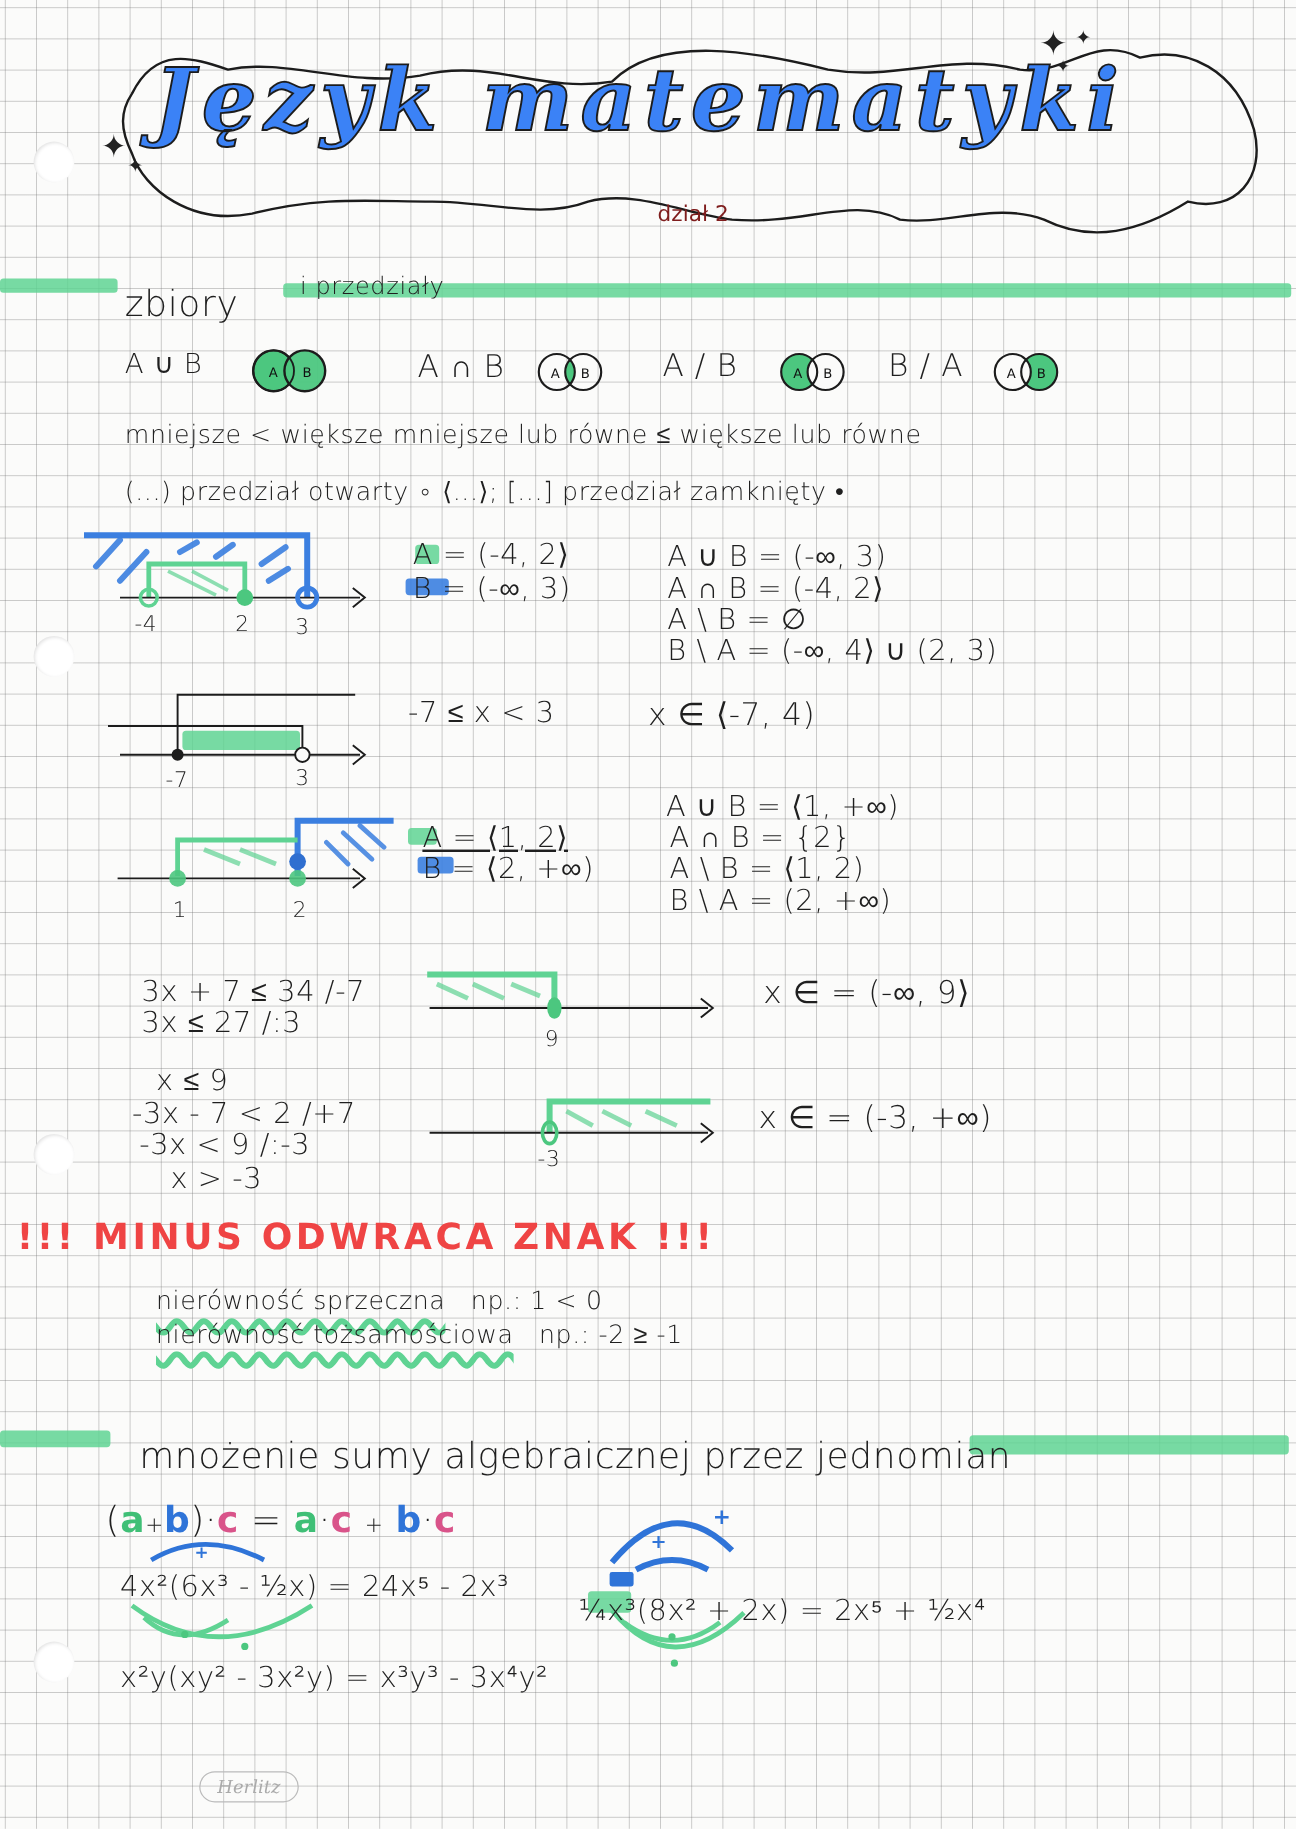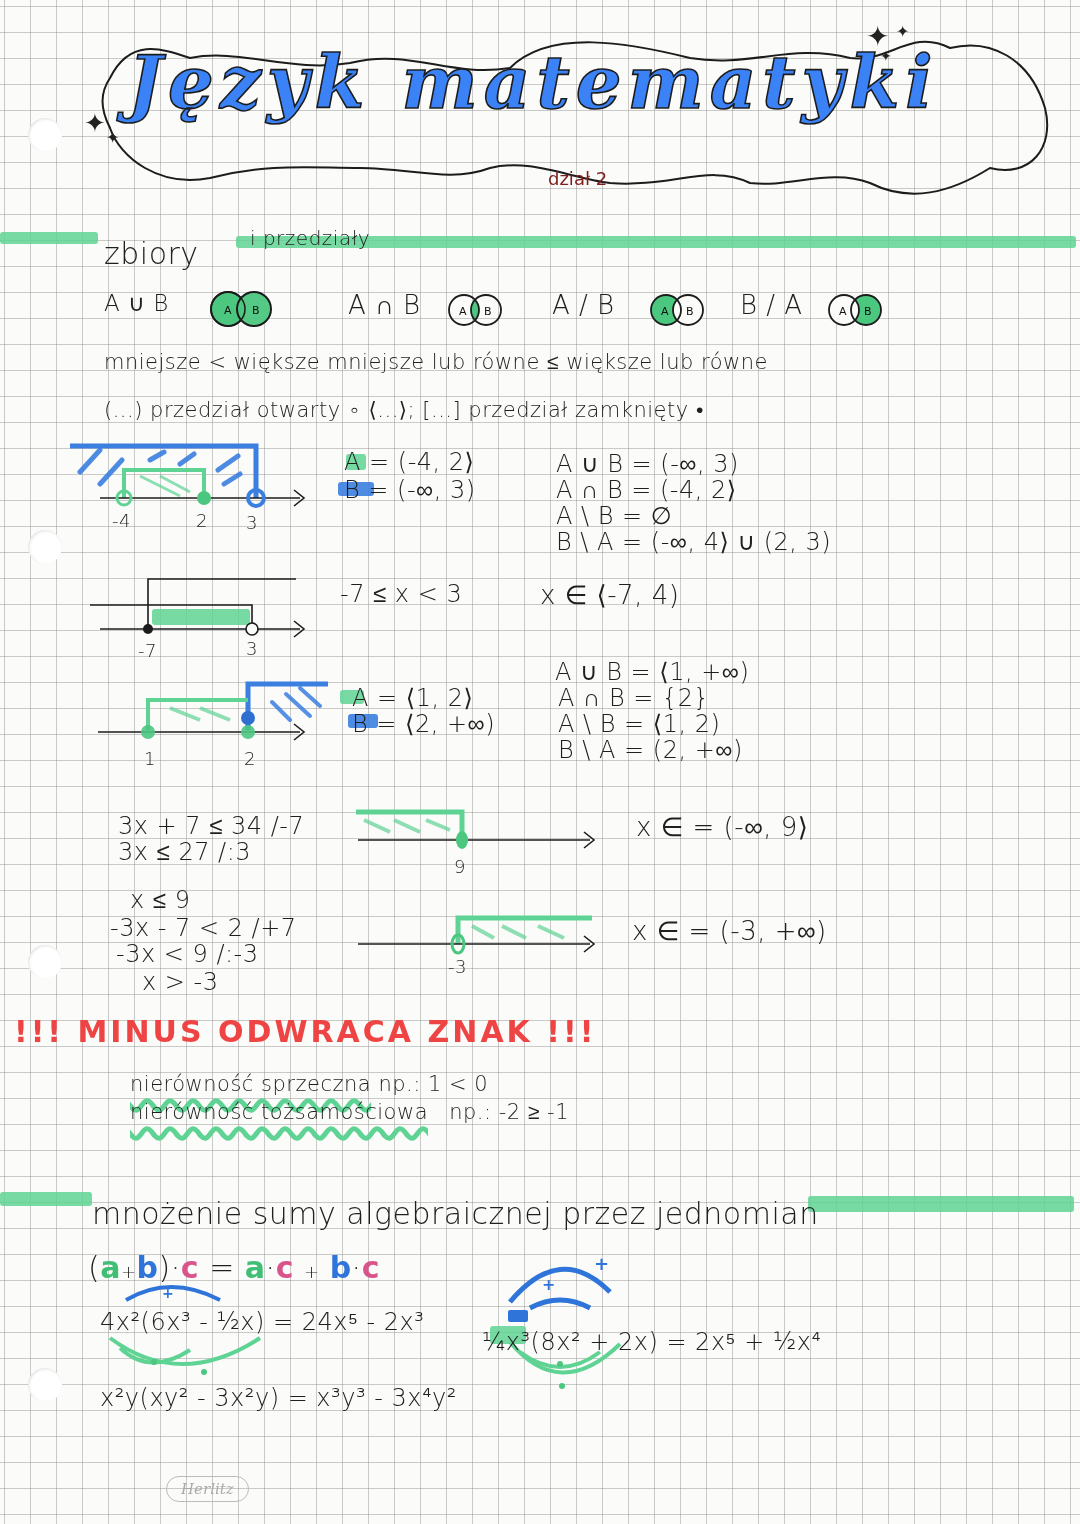--- a/index.html
+++ b/index.html
@@ -173,21 +173,21 @@
   <line x1="8" y1="56" x2="210" y2="56" stroke="#1c1c1c" stroke-width="1.6"></line>
   <path d="M204,48 L214,56 L204,64" fill="none" stroke="#1c1c1c" stroke-width="1.6"></path>
   <circle cx="58" cy="56" r="7" fill="#4cc77f" opacity="0.9"></circle>
   <circle cx="158" cy="56" r="7" fill="#4cc77f" opacity="0.9"></circle>
   <circle cx="158" cy="42" r="7" fill="#2f6fd0"></circle>
 </svg>
 <div class="abs hand" style="left:144px;top:748px;font-size:18px;">1</div>
 <div class="abs hand" style="left:244px;top:748px;font-size:18px;">2</div>
 <div class="hl-green" style="left:340px;top:690px;width:24px;height:14px;"></div>
 <div class="hl-blue" style="left:348px;top:714px;width:30px;height:14px;"></div>
-<div class="abs hand math" style="left:352px;top:684px;">A = ⟨1, 2⟩</div>
+<div class="abs hand math" style="left:352px;top:684px;text-decoration:underline;">A = ⟨1, 2⟩</div>
 <div class="abs hand math" style="left:352px;top:710px;">B = ⟨2, +∞)</div>
 <div class="abs hand math" style="left:537px;top:658px;margin-left:18px;">A ∪ B = ⟨1, +∞)</div>
 <div class="abs hand math" style="left:558px;top:684px;">A ∩ B = {2}</div>
 <div class="abs hand math" style="left:558px;top:710px;">A \ B = ⟨1, 2)</div>
 <div class="abs hand math" style="left:558px;top:736px;">B \ A = (2, +∞)</div>
 
 <div class="abs hand math" style="left:118px;top:812px;">3x + 7 ≤ 34  /-7</div>
 <div class="abs hand math" style="left:118px;top:838px;">3x ≤ 27  /:3</div>
 <div class="abs hand math" style="left:130px;top:864px;margin-top:22px;">x ≤ 9</div>
 <svg style="left:350px;top:806px;" width="260" height="60">
@@ -218,30 +218,30 @@
   <path d="M230,26 L240,34 L230,42" fill="none" stroke="#1c1c1c" stroke-width="1.6"></path>
   <ellipse cx="104" cy="34" rx="6" ry="9" fill="none" stroke="#4cc77f" stroke-width="3"></ellipse>
 </svg>
 <div class="abs hand" style="left:448px;top:956px;font-size:18px;">-3</div>
 <div class="abs hand math" style="left:632px;top:916px;font-size:26px;">x ∈ = (-3, +∞)</div>
 
 <div class="abs warn" style="left:14px;top:1014px;">!!! MINUS ODWRACA ZNAK !!!</div>
 
 <div class="abs hand" style="left:130px;top:1072px;font-size:21px;">
   <span class="wavy">nierówność sprzeczna</span>
-  <span style="">np.:  1 &lt; 0</span>
+  <span style="margin-left:14px;">np.:  1 &lt; 0</span>
 </div>
 <div class="abs hand" style="left:130px;top:1100px;font-size:21px;">
   <span class="wavy">nierówność tożsamościowa</span>
   <span style="margin-left:14px;">np.:  -2 ≥ -1</span>
 </div>
 
 <div class="hl-green" style="left:0;top:1192px;width:92px;height:14px;"></div>
 <div class="hl-green" style="left:808px;top:1196px;width:266px;height:16px;"></div>
-<div class="abs hand sec-title" style="left:92px;top:1196px;font-size:30px;">mnożenie sumy algebraicznej przez jednomian</div>
+<div class="abs hand sec-title" style="left:116px;top:1196px;font-size:30px;">mnożenie sumy algebraicznej przez jednomian</div>
 
 <div class="abs hand" style="left:88px;top:1250px;font-size:30px;">
   <span>(</span><span class="c-green">a</span><span style="font-size:18px;">+</span><span class="c-blue">b</span><span>)</span><span>·</span><span class="c-pink">c</span>
   <span>=</span>
   <span class="c-green">a</span><span>·</span><span class="c-pink">c</span>
   <span style="font-size:18px;">+</span>
   <span class="c-blue">b</span><span>·</span><span class="c-pink">c</span>
 </div>
 
 <svg style="left:100px;top:1280px;" width="200" height="100">

